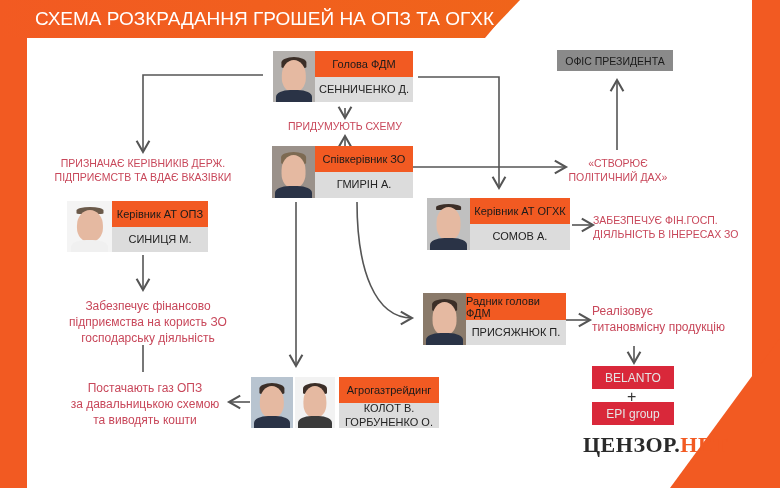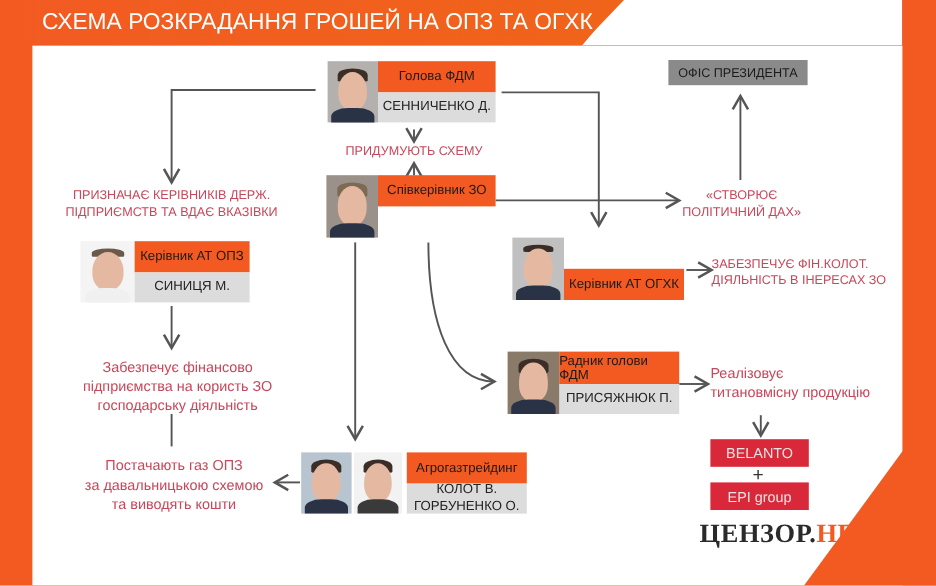--- a/index.html
+++ b/index.html
@@ -88,20 +88,21 @@
 <div class="note" style="left:285px;top:120px;width:120px;font-size:10.5px;">ПРИДУМУЮТЬ СХЕМУ</div>
 
 <div class="node" style="left:272px;top:146px;">
   <div class="photo" style="width:43px;height:52px;background:#9a918a;">
       <div class="hair" style="background:#7d6a52;"></div>
       <div class="face"></div>
       <div class="suit"></div>
     </div>
   <div class="labels">
     <div class="role" style="width:98px;height:26px;">Співкерівник ЗО</div>
+    <div class="name" style="width:98px;height:26px;">ГМИРІН А.</div>
   </div>
 </div>
 
 <div class="box-grey" style="left:557px;top:50px;width:116px;height:21px;">ОФІС ПРЕЗИДЕНТА</div>
 
 <div class="note" style="left:38px;top:157px;width:210px;">
   <div>ПРИЗНАЧАЄ КЕРІВНИКІВ ДЕРЖ.</div>
   <div>ПІДПРИЄМСТВ ТА ВДАЄ ВКАЗІВКИ</div>
 </div>
 
@@ -123,25 +124,26 @@
 </div>
 
 <div class="node" style="left:427px;top:198px;align-items:flex-end;">
   <div class="photo" style="width:43px;height:52px;background:#c0c0c0;">
       <div class="hair" style="height:12%;"></div>
       <div class="face"></div>
       <div class="suit"></div>
     </div>
   <div class="labels">
     <div class="role" style="width:100px;height:26px;">Керівник АТ ОГХК</div>
+    <div class="name" style="width:100px;height:26px;">СОМОВ А.</div>
   </div>
 </div>
 
 <div class="note left" style="left:593px;top:214px;width:160px;">
-  <div>ЗАБЕЗПЕЧУЄ ФІН.КОЛОТ.</div>
+  <div>ЗАБЕЗПЕЧУЄ ФІН.ГОСП.</div>
   <div>ДІЯЛЬНІСТЬ В ІНЕРЕСАХ ЗО</div>
 </div>
 
 <div class="note big" style="left:58px;top:298px;width:180px;">
   <div>Забезпечує фінансово</div>
   <div>підприємства на користь ЗО</div>
   <div>господарську діяльність</div>
 </div>
 
 <div class="node" style="left:423px;top:293px;">

